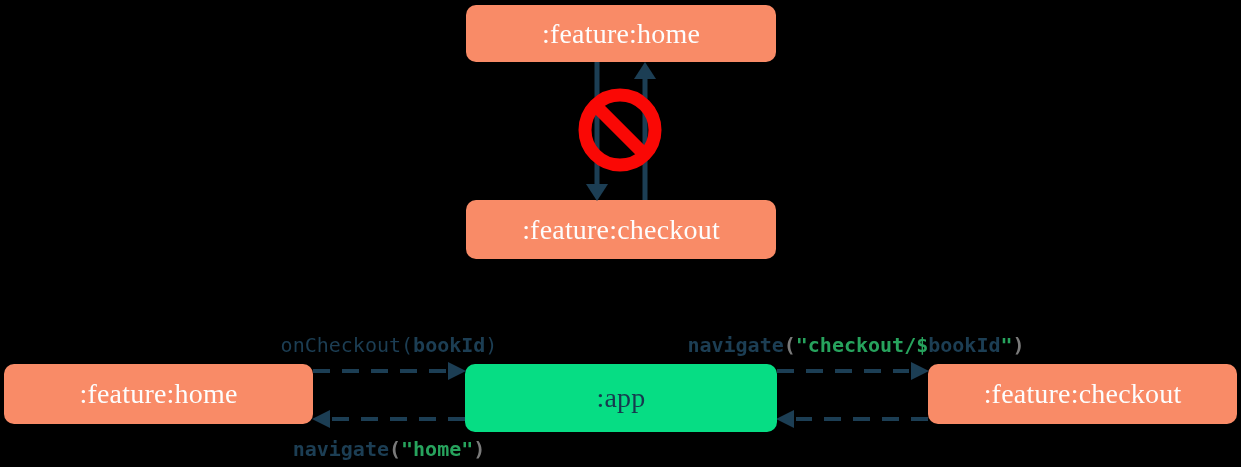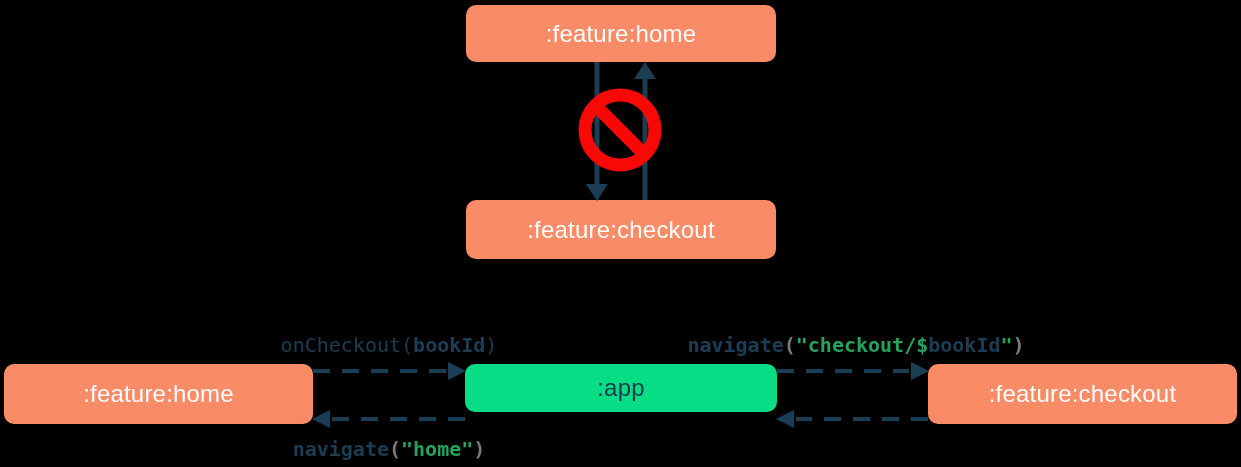--- a/index.html
+++ b/index.html
@@ -7,22 +7,23 @@
     position:relative;
     width:1241px;height:467px;
     background:#000;
     font-family:"Liberation Sans", sans-serif;
     overflow:hidden;
   }
   .node{
     position:absolute;
     border-radius:10px;
     display:flex;align-items:center;justify-content:center;
-    font-size:24px;
+    font-size:28px;
     letter-spacing:.2px;
+    font-family:Liberation Serif, serif;
   }
   .node.module{background:#F98B67;color:#fdfdfd;}
   .node.app{background:#06DD84;color:#173A4F;}
   .overlay{position:absolute;left:0;top:0;pointer-events:none;}
   .code-label{
     position:absolute;
     transform:translateX(-50%);
     white-space:nowrap;
     font-family:"DejaVu Sans Mono", monospace;
     font-size:20px;
@@ -78,21 +79,21 @@
     <g>
       <line x1="928" y1="419" x2="796" y2="419" stroke="#1C3E54" stroke-width="4" stroke-dasharray="17 12"></line>
       <polygon points="794,410 794,428 776,419" fill="#1C3E54"></polygon>
     </g>
   </svg>
 
   <div class="node module" style="left:4px;top:364px;width:309px;height:60px;">
     <span>:feature:home</span>
   </div>
 
-  <div class="node app" style="left:465px;top:364px;width:312px;height:48px;">
+  <div class="node app" style="left:465px;top:364px;width:312px;height:68px;">
     <span>:app</span>
   </div>
 
   <div class="node module" style="left:928px;top:364px;width:309px;height:60px;">
     <span>:feature:checkout</span>
   </div>
 
   <div class="code-label" style="left:389px;top:333px;">
     <span class="k-plain">onCheckout</span><span class="k-plain">(</span><span class="k-bold">bookId</span><span class="k-plain">)</span>
   </div>

